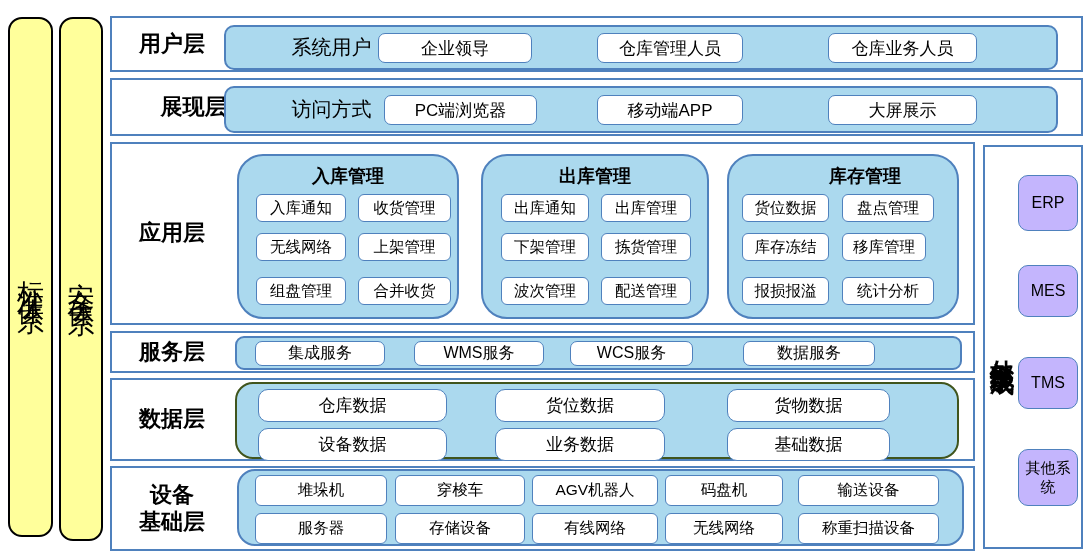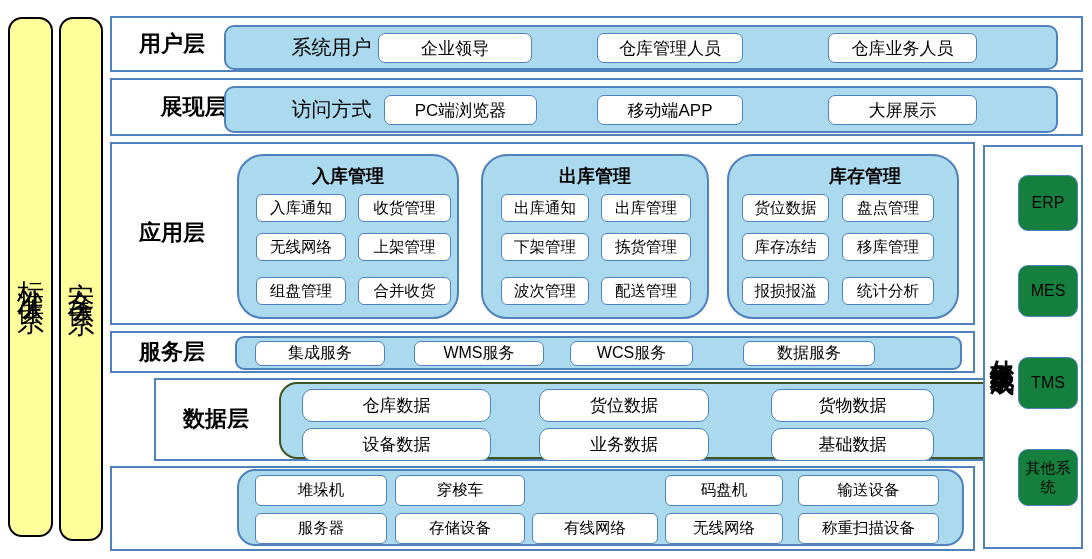--- a/index.html
+++ b/index.html
@@ -21,21 +21,21 @@
   .group{border-radius:26px;}
   .pill{background:#fff;border:1.5px solid var(--border-blue);border-radius:7px;
         display:flex;align-items:center;justify-content:center;font-size:17px;white-space:nowrap;}
   .pill.sm{font-size:15.5px;border-radius:6px;}
   .cat-label{display:flex;align-items:center;justify-content:center;font-size:20px;}
   .gtitle{text-align:center;font-weight:bold;font-size:18px;}
   .pillar{background:var(--pillar-yellow);border:2px solid var(--pillar-border);border-radius:14px;
           display:flex;align-items:center;justify-content:center;}
   .vtext{writing-mode:vertical-rl;text-orientation:upright;font-size:27px;letter-spacing:9px;}
   .ext-title{writing-mode:vertical-rl;text-orientation:upright;font-weight:bold;font-size:24px;letter-spacing:2px;}
-  .sysbox{background:#15803d;border:1.5px solid var(--border-blue);border-radius:10px;
+  .sysbox{background:#c4b5fd;border:1.5px solid var(--border-blue);border-radius:10px;
           display:flex;align-items:center;justify-content:center;text-align:center;
           font-size:16px;line-height:1.25;box-sizing:border-box;position:absolute;}
   .data-cont{border-color:var(--data-layer-border);}
 </style>
 </head>
 <body>
 
 <div class="canvas">
 
   <div class="abs pillar" style="left:8px;top:17px;width:45px;height:520px;">
@@ -86,52 +86,56 @@
       <div class="abs pill sm" style="left:118px;top:77px;width:90px;height:28px;">拣货管理</div>
       <div class="abs pill sm" style="left:18px;top:121px;width:88px;height:28px;">波次管理</div>
       <div class="abs pill sm" style="left:118px;top:121px;width:90px;height:28px;">配送管理</div>
     </div>
 
     <div class="abs blue group" style="left:615px;top:10px;width:232px;height:165px;">
       <div class="abs gtitle" style="left:0;right:0;top:8px;padding-left:44px;">库存管理</div>
       <div class="abs pill sm" style="left:13px;top:38px;width:87px;height:28px;">货位数据</div>
       <div class="abs pill sm" style="left:113px;top:38px;width:92px;height:28px;">盘点管理</div>
       <div class="abs pill sm" style="left:13px;top:77px;width:87px;height:28px;">库存冻结</div>
-      <div class="abs pill sm" style="left:113px;top:77px;width:92px;height:28px;">移库管理</div>
+      <div class="abs pill sm" style="left:113px;top:77px;width:84px;height:28px;">移库管理</div>
       <div class="abs pill sm" style="left:13px;top:121px;width:87px;height:28px;">报损报溢</div>
       <div class="abs pill sm" style="left:113px;top:121px;width:92px;height:28px;">统计分析</div>
     </div>
   </div>
 
   <div class="abs row" style="left:110px;top:331px;width:865px;height:42px;">
     <div class="abs row-label" style="left:0;top:0;width:120px;height:100%;font-family:Liberation Serif, serif;">服务层</div>
     <div class="abs blue" style="left:123px;top:3px;width:727px;height:34px;border-radius:9px;">
       <div class="abs pill" style="left:18px;top:3px;width:130px;height:25px;font-size:16px;">集成服务</div>
       <div class="abs pill" style="left:177px;top:3px;width:130px;height:25px;font-size:16px;">WMS服务</div>
       <div class="abs pill" style="left:506px;top:3px;width:132px;height:25px;font-size:16px;">数据服务</div>
       <div class="abs pill" style="left:333px;top:3px;width:123px;height:25px;font-size:16px;">WCS服务</div>
     </div>
   </div>
 
-  <div class="abs row" style="left:110px;top:378px;width:865px;height:83px;margin-left:44px;">
+  <div class="abs row" style="left:110px;top:378px;width:865px;height:83px;">
     <div class="abs row-label" style="left:0;top:0;width:120px;height:100%;">数据层</div>
     <div class="abs blue group data-cont" style="left:123px;top:2px;width:724px;height:77px;border-radius:18px;">
       <div class="abs pill" style="left:21px;top:5px;width:189px;height:33px;border-radius:10px;">仓库数据</div>
       <div class="abs pill" style="left:258px;top:5px;width:170px;height:33px;border-radius:10px;">货位数据</div>
       <div class="abs pill" style="left:490px;top:5px;width:163px;height:33px;border-radius:10px;">货物数据</div>
       <div class="abs pill" style="left:21px;top:44px;width:189px;height:33px;border-radius:10px;">设备数据</div>
       <div class="abs pill" style="left:258px;top:44px;width:170px;height:33px;border-radius:10px;">业务数据</div>
       <div class="abs pill" style="left:490px;top:44px;width:163px;height:33px;border-radius:10px;">基础数据</div>
     </div>
   </div>
 
   <div class="abs row" style="left:110px;top:466px;width:865px;height:85px;">
+    <div class="abs row-label" style="left:0;top:0;width:120px;height:100%;">
+      <span><span>设备</span><br><span>基础层</span></span>
+    </div>
     <div class="abs blue group" style="left:125px;top:1px;width:727px;height:77px;border-radius:18px;">
       <div class="abs pill sm" style="left:16px;top:4px;width:132px;height:31px;">堆垛机</div>
       <div class="abs pill sm" style="left:156px;top:4px;width:130px;height:31px;">穿梭车</div>
+      <div class="abs pill sm" style="left:293px;top:4px;width:126px;height:31px;">AGV机器人</div>
       <div class="abs pill sm" style="left:426px;top:4px;width:118px;height:31px;">码盘机</div>
       <div class="abs pill sm" style="left:559px;top:4px;width:141px;height:31px;">输送设备</div>
       <div class="abs pill sm" style="left:16px;top:42px;width:132px;height:31px;">服务器</div>
       <div class="abs pill sm" style="left:156px;top:42px;width:130px;height:31px;">存储设备</div>
       <div class="abs pill sm" style="left:293px;top:42px;width:126px;height:31px;">有线网络</div>
       <div class="abs pill sm" style="left:426px;top:42px;width:118px;height:31px;">无线网络</div>
       <div class="abs pill sm" style="left:559px;top:42px;width:141px;height:31px;">称重扫描设备</div>
     </div>
   </div>
 

